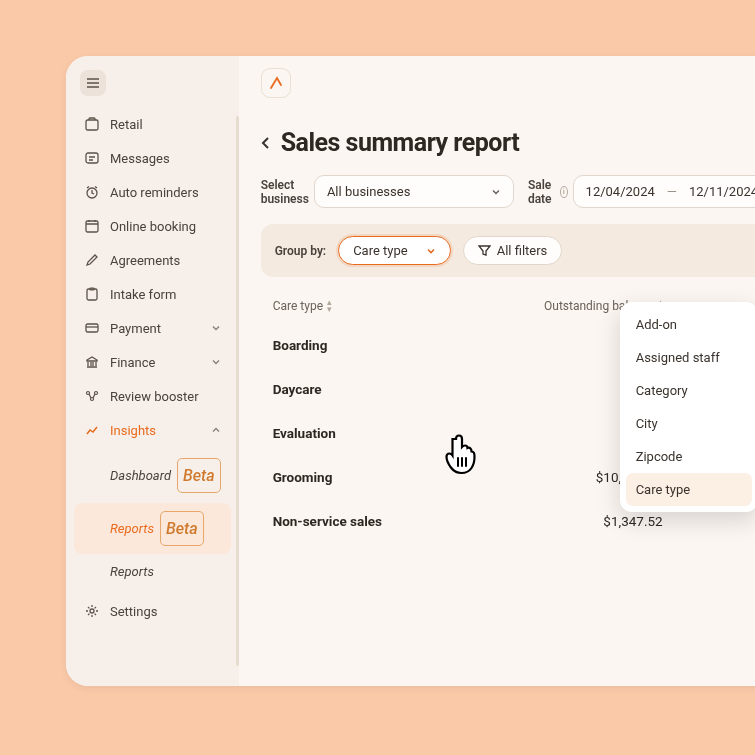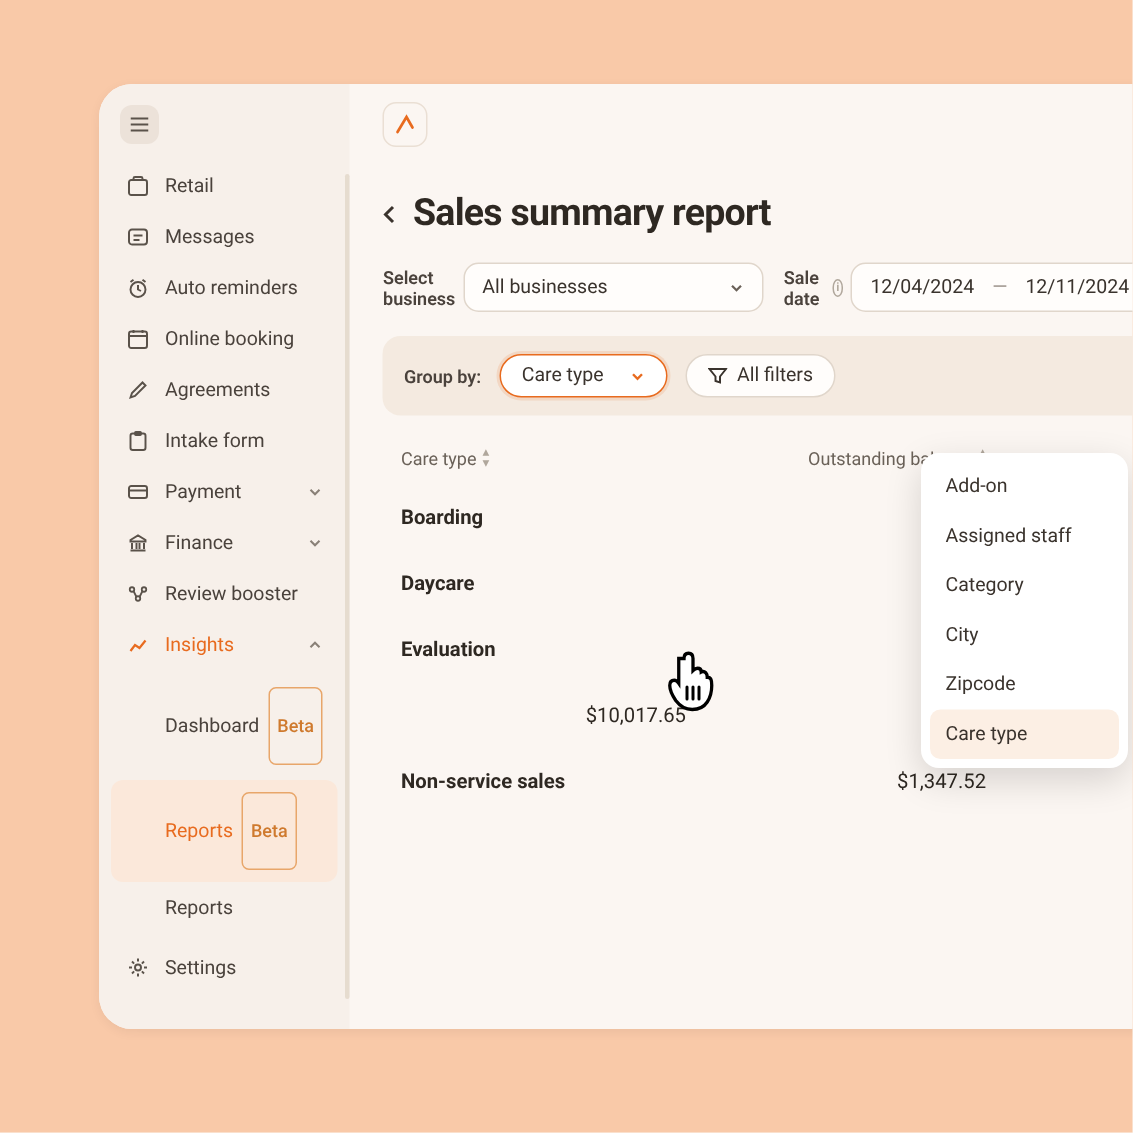--- a/index.html
+++ b/index.html
@@ -74,31 +74,32 @@
 }
 .sub-item {
   padding: 8px 10px 8px 36px;
   font-size: 13px;
   color: #4a423c;
   border-radius: 8px;
   cursor: pointer;
   display: flex;
   align-items: center;
   gap: 6px;
+  font-style: italic;
 }
 .sub-item.active {
   background: #fbe8da;
   color: #e86b1f;
 }
 .badge {
   display: inline-block;
   border: 1px solid #e8a66a;
   color: #cf7a2e;
-  font-size: 12px;
-  padding: 18px 5px;
+  font-size: 16px;
+  padding: 7px 5px;
   border-radius: 5px;
   font-weight: 500;
 }
 .divider-line {
   position: absolute;
   right: 0;
   top: 60px;
   bottom: 20px;
   width: 3px;
   background: #e6dccf;
@@ -507,20 +508,21 @@
           </div>
           <div class="table-row">
             <div class="td-name">Daycare</div>
             <div class="td-balance">$91.85</div>
           </div>
           <div class="table-row">
             <div class="td-name">Evaluation</div>
             <div class="td-balance">$20.00</div>
           </div>
           <div class="table-row">
+            <div class="td-name">Grooming</div>
             <div class="td-balance">$10,017.65</div>
           </div>
           <div class="table-row">
             <div class="td-name">Non-service sales</div>
             <div class="td-balance">$1,347.52</div>
           </div>
         </div>
     </div>
 
     <div class="dropdown">

